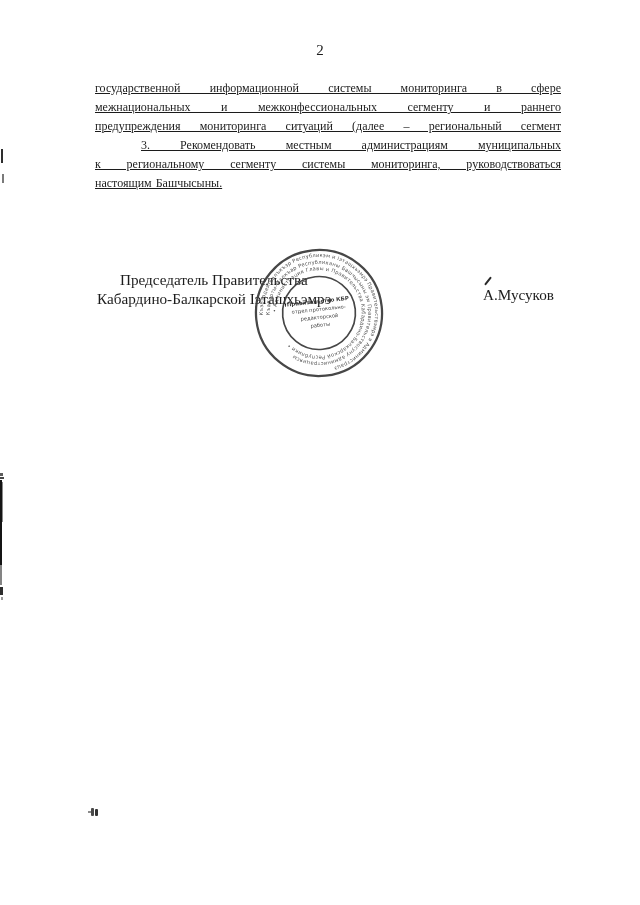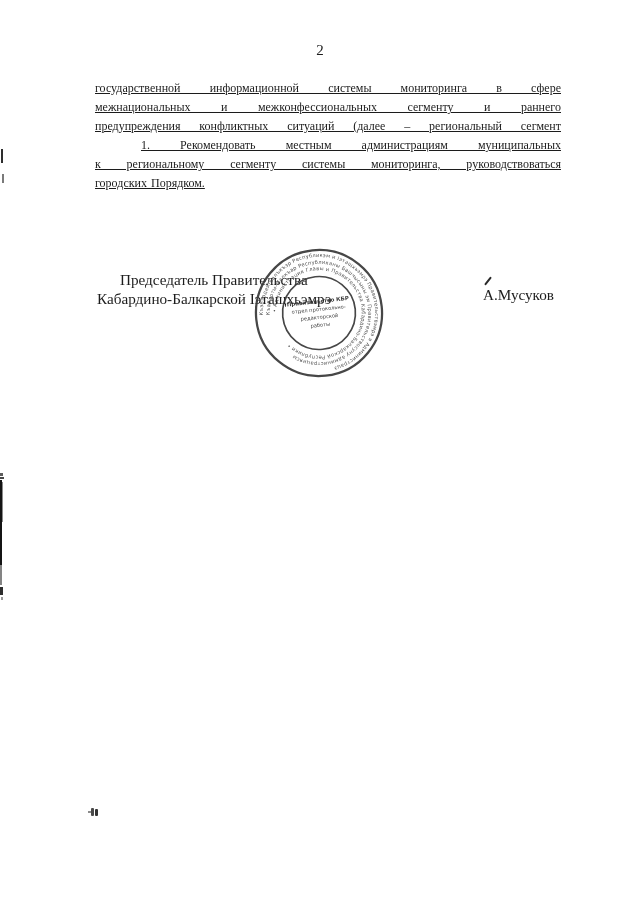--- a/index.html
+++ b/index.html
@@ -66,26 +66,26 @@
 <body>
 
 <div class="page">
 
   <div class="page-number">2</div>
 
   <div class="bodytext">
     <div>
       <div class="line">государственной информационной системы мониторинга в сфере</div>
       <div class="line">межнациональных и межконфессиональных сегменту и раннего</div>
-      <div class="line">предупреждения конфликтных ситуаций (далее – региональный сегмент</div>
+      <div class="line">предупреждения мониторинга ситуаций (далее – региональный сегмент</div>
     </div>
     <div>
-      <div class="line indent">1. Рекомендовать местным администрациям муниципальных</div>
+      <div class="line indent">3. Рекомендовать местным администрациям муниципальных</div>
       <div class="line">к региональному сегменту системы мониторинга, руководствоваться</div>
-      <div class="line last">городских Порядком.</div>
+      <div class="line last">настоящим Башчысыны.</div>
     </div>
   </div>
 
   <div class="sig sig1">Председатель Правительства</div>
   <div class="sig sig2">Кабардино-Балкарской Iэтащхьэмрэ</div>
   <div class="sig sig-name">А.Мусуков</div>
   <div class="sig-stroke"></div>
 
   <svg class="stamp" viewBox="0 0 132 132" aria-hidden="true">
     <defs>

